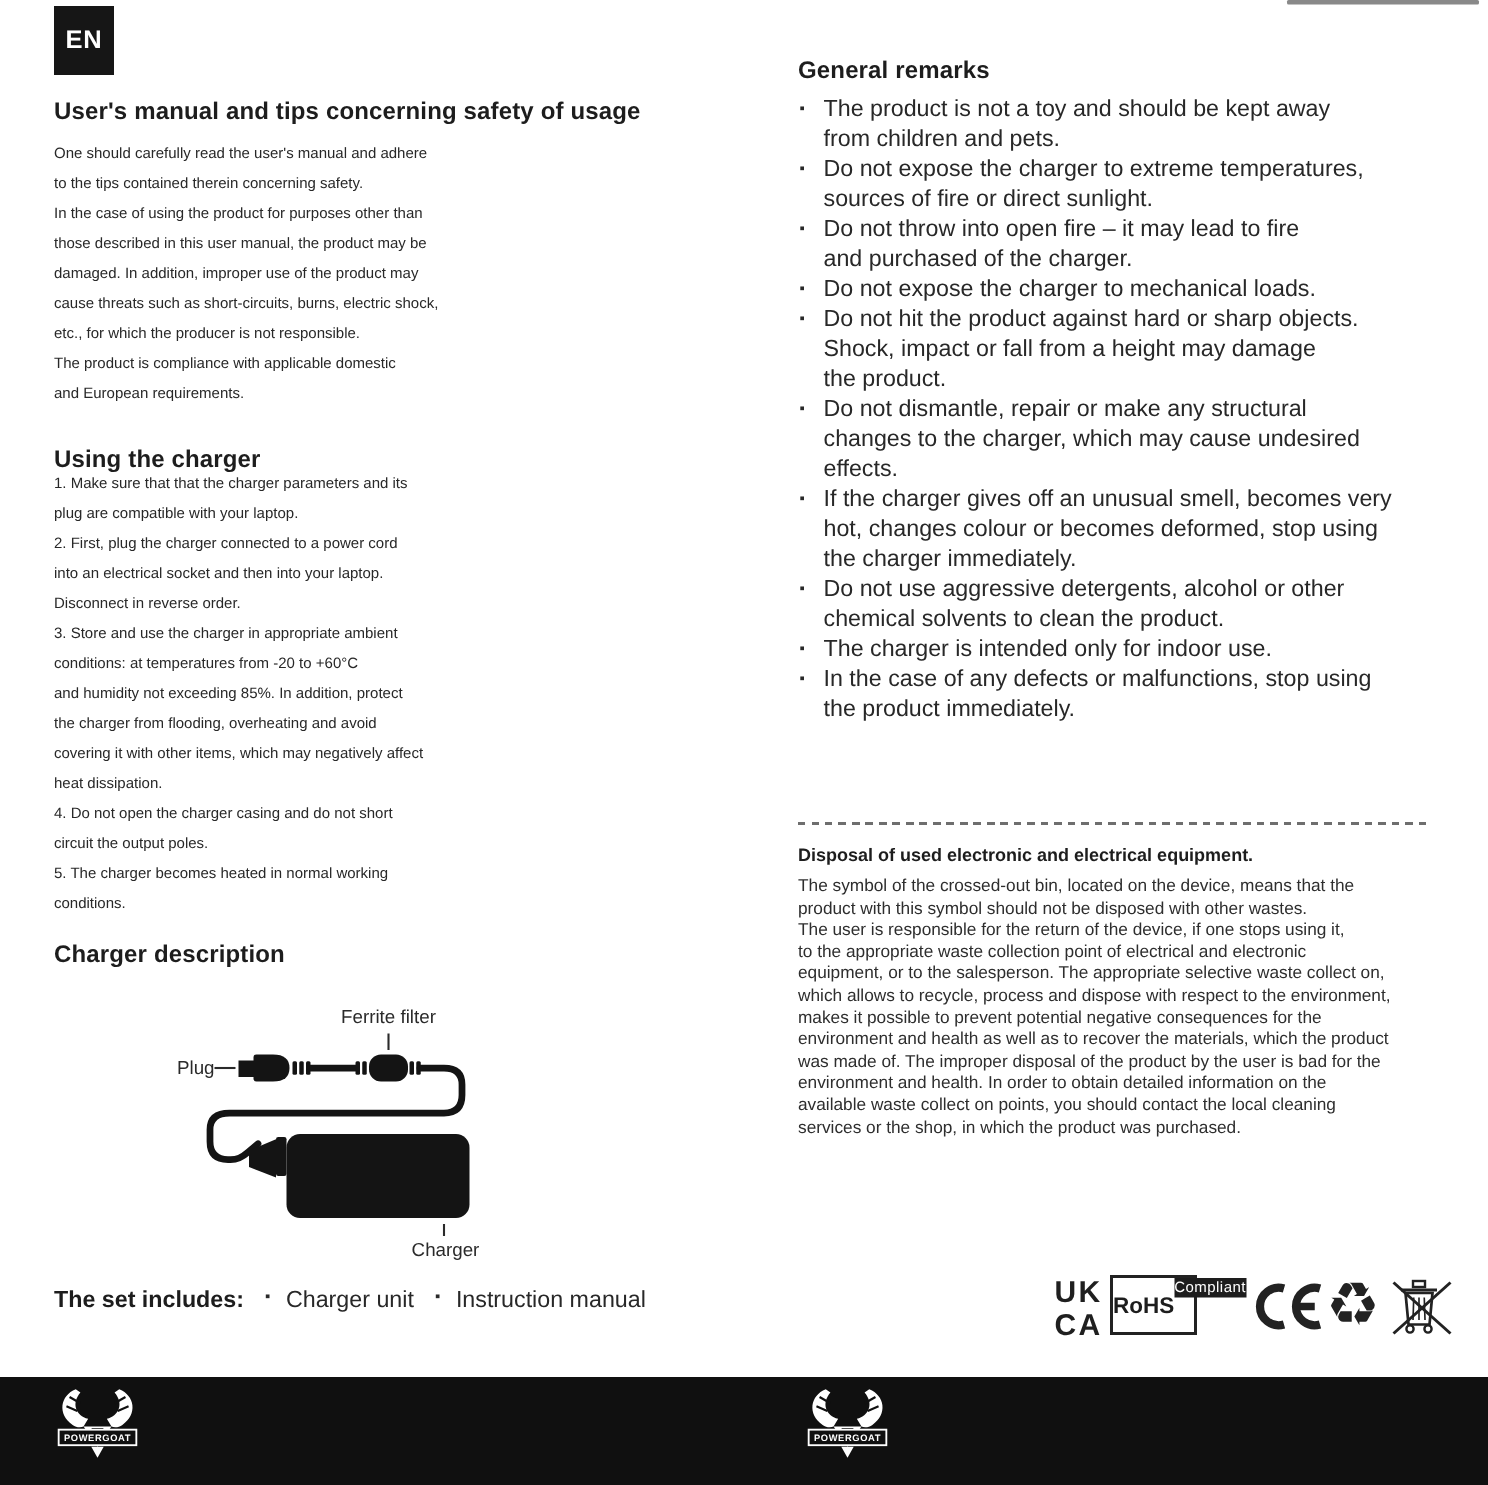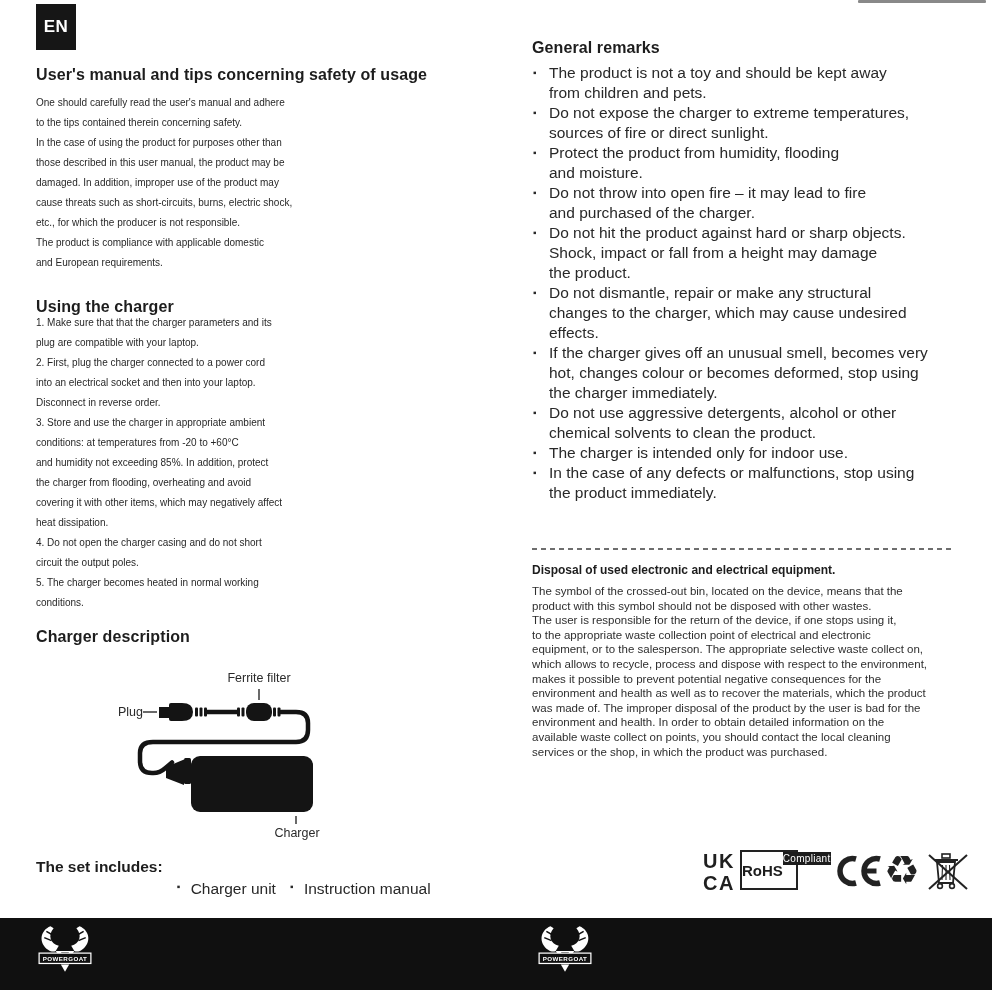--- a/index.html
+++ b/index.html
@@ -43,23 +43,23 @@
   
   .divider {
     left:532px; top:548px; width:420px; height:2px;
     background:repeating-linear-gradient(90deg,#6e6e6e 0 5px, transparent 5px 9px);
   }
 
   .fine-title { font-size:12px; font-weight:bold; color:#1d1d1d; }
   .fine-body  { font-size:11.5px; line-height:14.6px; white-space:pre-line; color:#2e2e2e; }
 
   
-  .set-line { display:flex; align-items:flex-start; gap:14px; font-size:15.5px; color:#282828; }
+  .set-line { display:flex; align-items:center; gap:14px; font-size:15.5px; color:#282828; }
   .set-line b { font-weight:bold; color:#1d1d1d; }
-  .inc-item { position:relative; padding-left:14px;margin-top:22px; }
+  .inc-item { position:relative; padding-left:14px; }
   .inc-item::before { content:"▪"; position:absolute; left:0; top:1px; font-size:10px; color:#2a2a2a; }
 
   
   .rohs-box {
     left:740px; top:850px; width:58px; height:40px;
     border:2.5px solid #222; display:flex; flex-direction:row;
   }
   .rohs-top {
     flex:1; display:flex; align-items:center; justify-content:center;
     font-weight:bold; font-size:15px; color:#1d1d1d;
@@ -167,24 +167,23 @@
   <span class="inc-item">Instruction manual</span>
 </div>
 
 <div class="abs h" style="left:532px; top:39px; width:436px;">General remarks</div>
 
 <ul class="abs remarks" style="left:532px; top:63px;">
   <li>The product is not a toy and should be kept away
 from children and pets.</li>
   <li>Do not expose the charger to extreme temperatures,
 sources of fire or direct sunlight.</li>
-  <li>Protect the product from humidity, flooding
-and moisture.</li>
   <li>Do not throw into open fire – it may lead to fire
 and purchased of the charger.</li>
+  <li>Do not expose the charger to mechanical loads.</li>
   <li>Do not hit the product against hard or sharp objects.
 Shock, impact or fall from a height may damage
 the product.</li>
   <li>Do not dismantle, repair or make any structural
 changes to the charger, which may cause undesired
 effects.</li>
   <li>If the charger gives off an unusual smell, becomes very
 hot, changes colour or becomes deformed, stop using
 the charger immediately.</li>
   <li>Do not use aggressive detergents, alcohol or other

